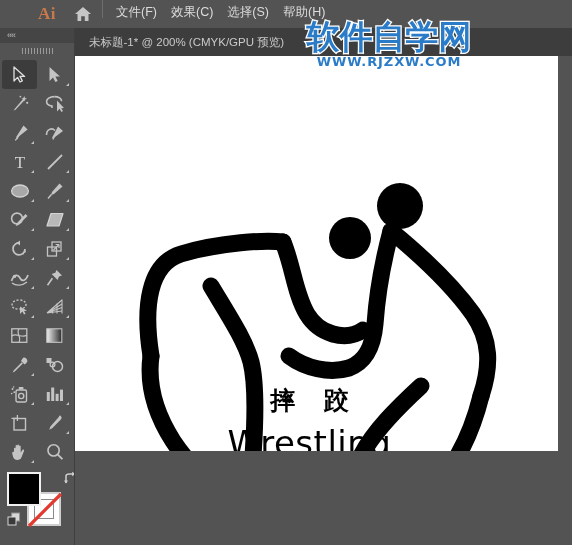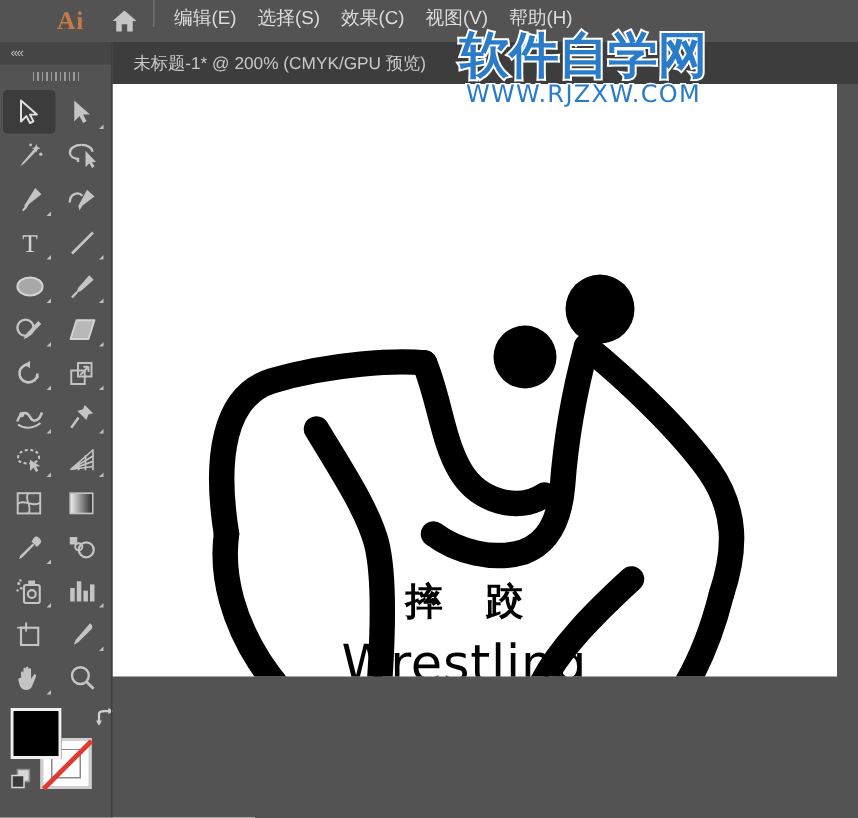--- a/index.html
+++ b/index.html
@@ -62,21 +62,21 @@
     position:absolute;left:304px;top:20px;width:170px;
     text-align:center;pointer-events:none;
   }
   .wm-cn{
     font-size:33px;font-weight:bold;color:#2a7bc8;letter-spacing:0px;
     -webkit-text-stroke:2.6px #ffffff;paint-order:stroke fill;
     font-family:"DejaVu Sans","Liberation Sans",sans-serif;
     line-height:1;
   }
   .wm-en{
-    margin-top:2px;font-size:16px;font-weight:normal;color:#2a7bc8;
+    margin-top:2px;font-size:13px;font-weight:bold;color:#2a7bc8;
     letter-spacing:.9px;
     -webkit-text-stroke:1.9px #ffffff;paint-order:stroke fill;
     font-family:"DejaVu Sans","Liberation Sans",sans-serif;
     line-height:1;
   }
 
   
   .toolbar{
     position:absolute;left:0;top:28px;width:75px;height:517px;
     background:#535353;
@@ -131,24 +131,23 @@
 
   <div class="menubar">
     <div class="ai-logo">Ai</div>
     <div class="home-btn">
       <svg width="18" height="16" viewBox="0 0 18 16">
         <path d="M9 1 L17 8 L14.5 8 L14.5 15 L10.8 15 L10.8 10.2 L7.2 10.2 L7.2 15 L3.5 15 L3.5 8 L1 8 Z" fill="#c6c6c6"></path>
       </svg>
     </div>
     <div class="mb-divider"></div>
     <div class="menu-items">
-      <div class="menu-item">编辑(E)</div>
+      <div class="menu-item">文件(F)</div>
+      <div class="menu-item">效果(C)</div>
       <div class="menu-item">选择(S)</div>
-      <div class="menu-item">效果(C)</div>
-      <div class="menu-item">视图(V)</div>
       <div class="menu-item">帮助(H)</div>
     </div>
   </div>
 
   <div class="tabbar">
     <div class="doc-tab">未标题-1* @ 200% (CMYK/GPU 预览)</div>
   </div>
 
   <div class="canvas">
     <svg class="artwork" viewBox="0 0 497 489">

